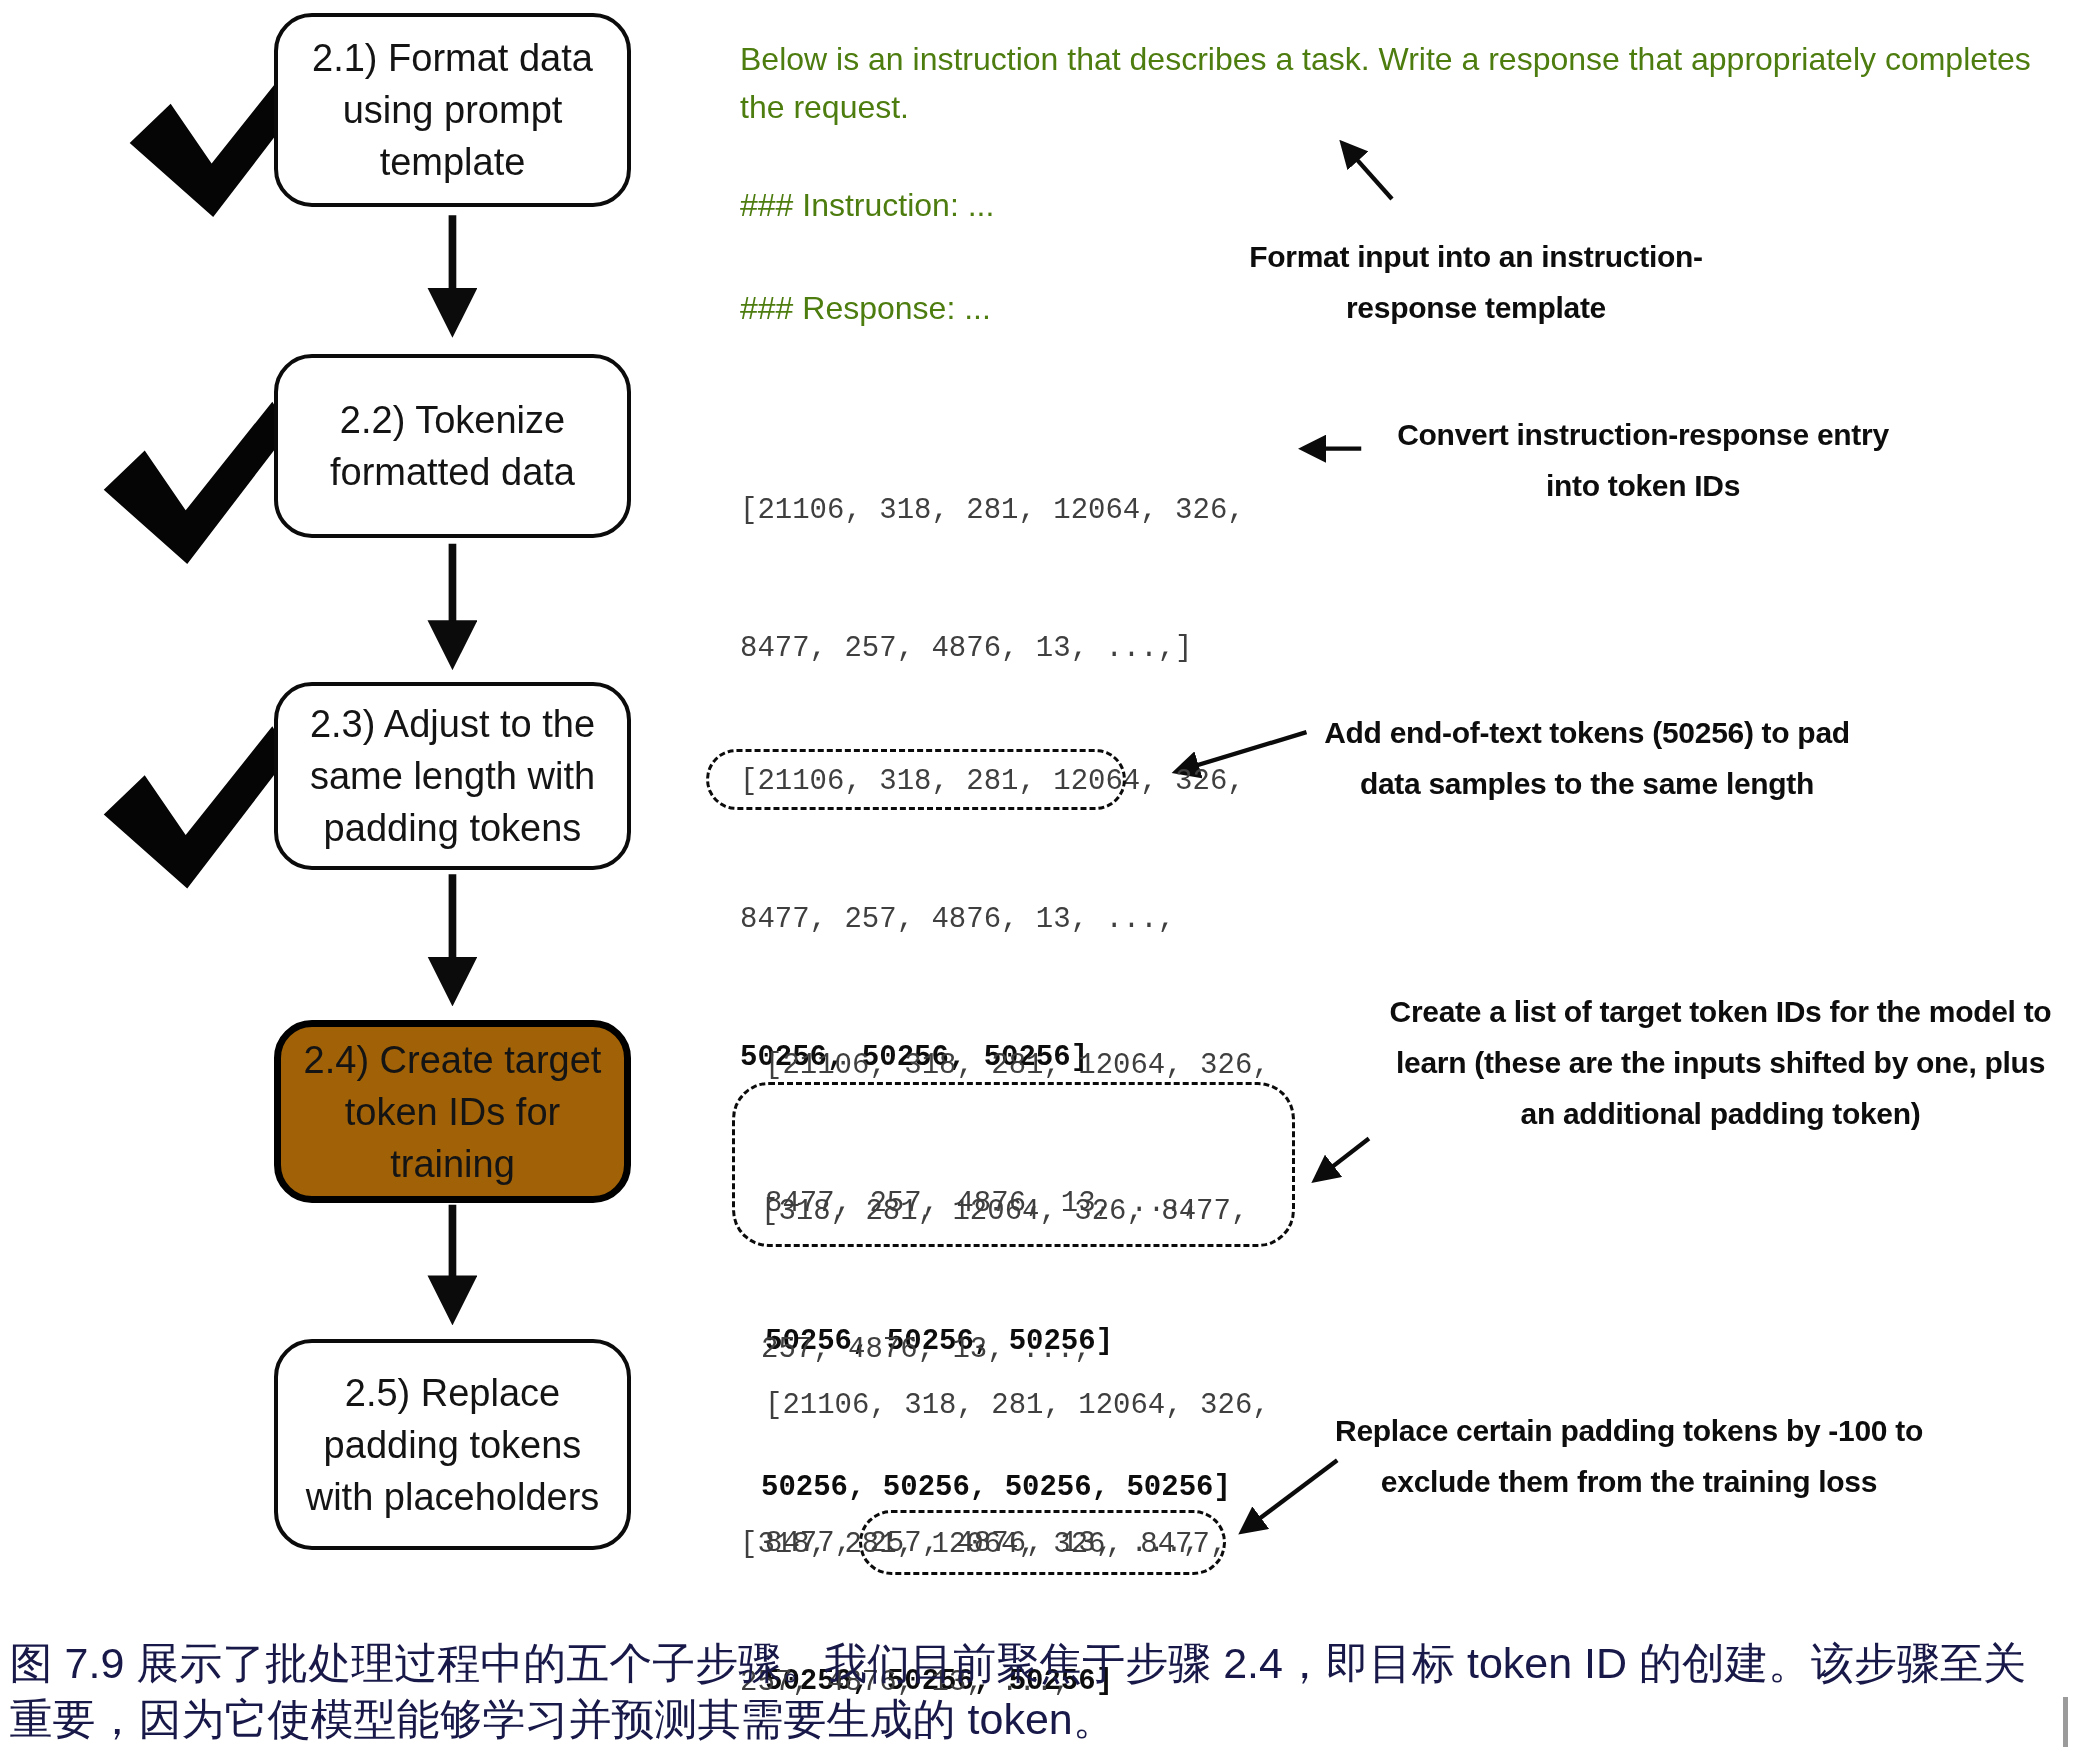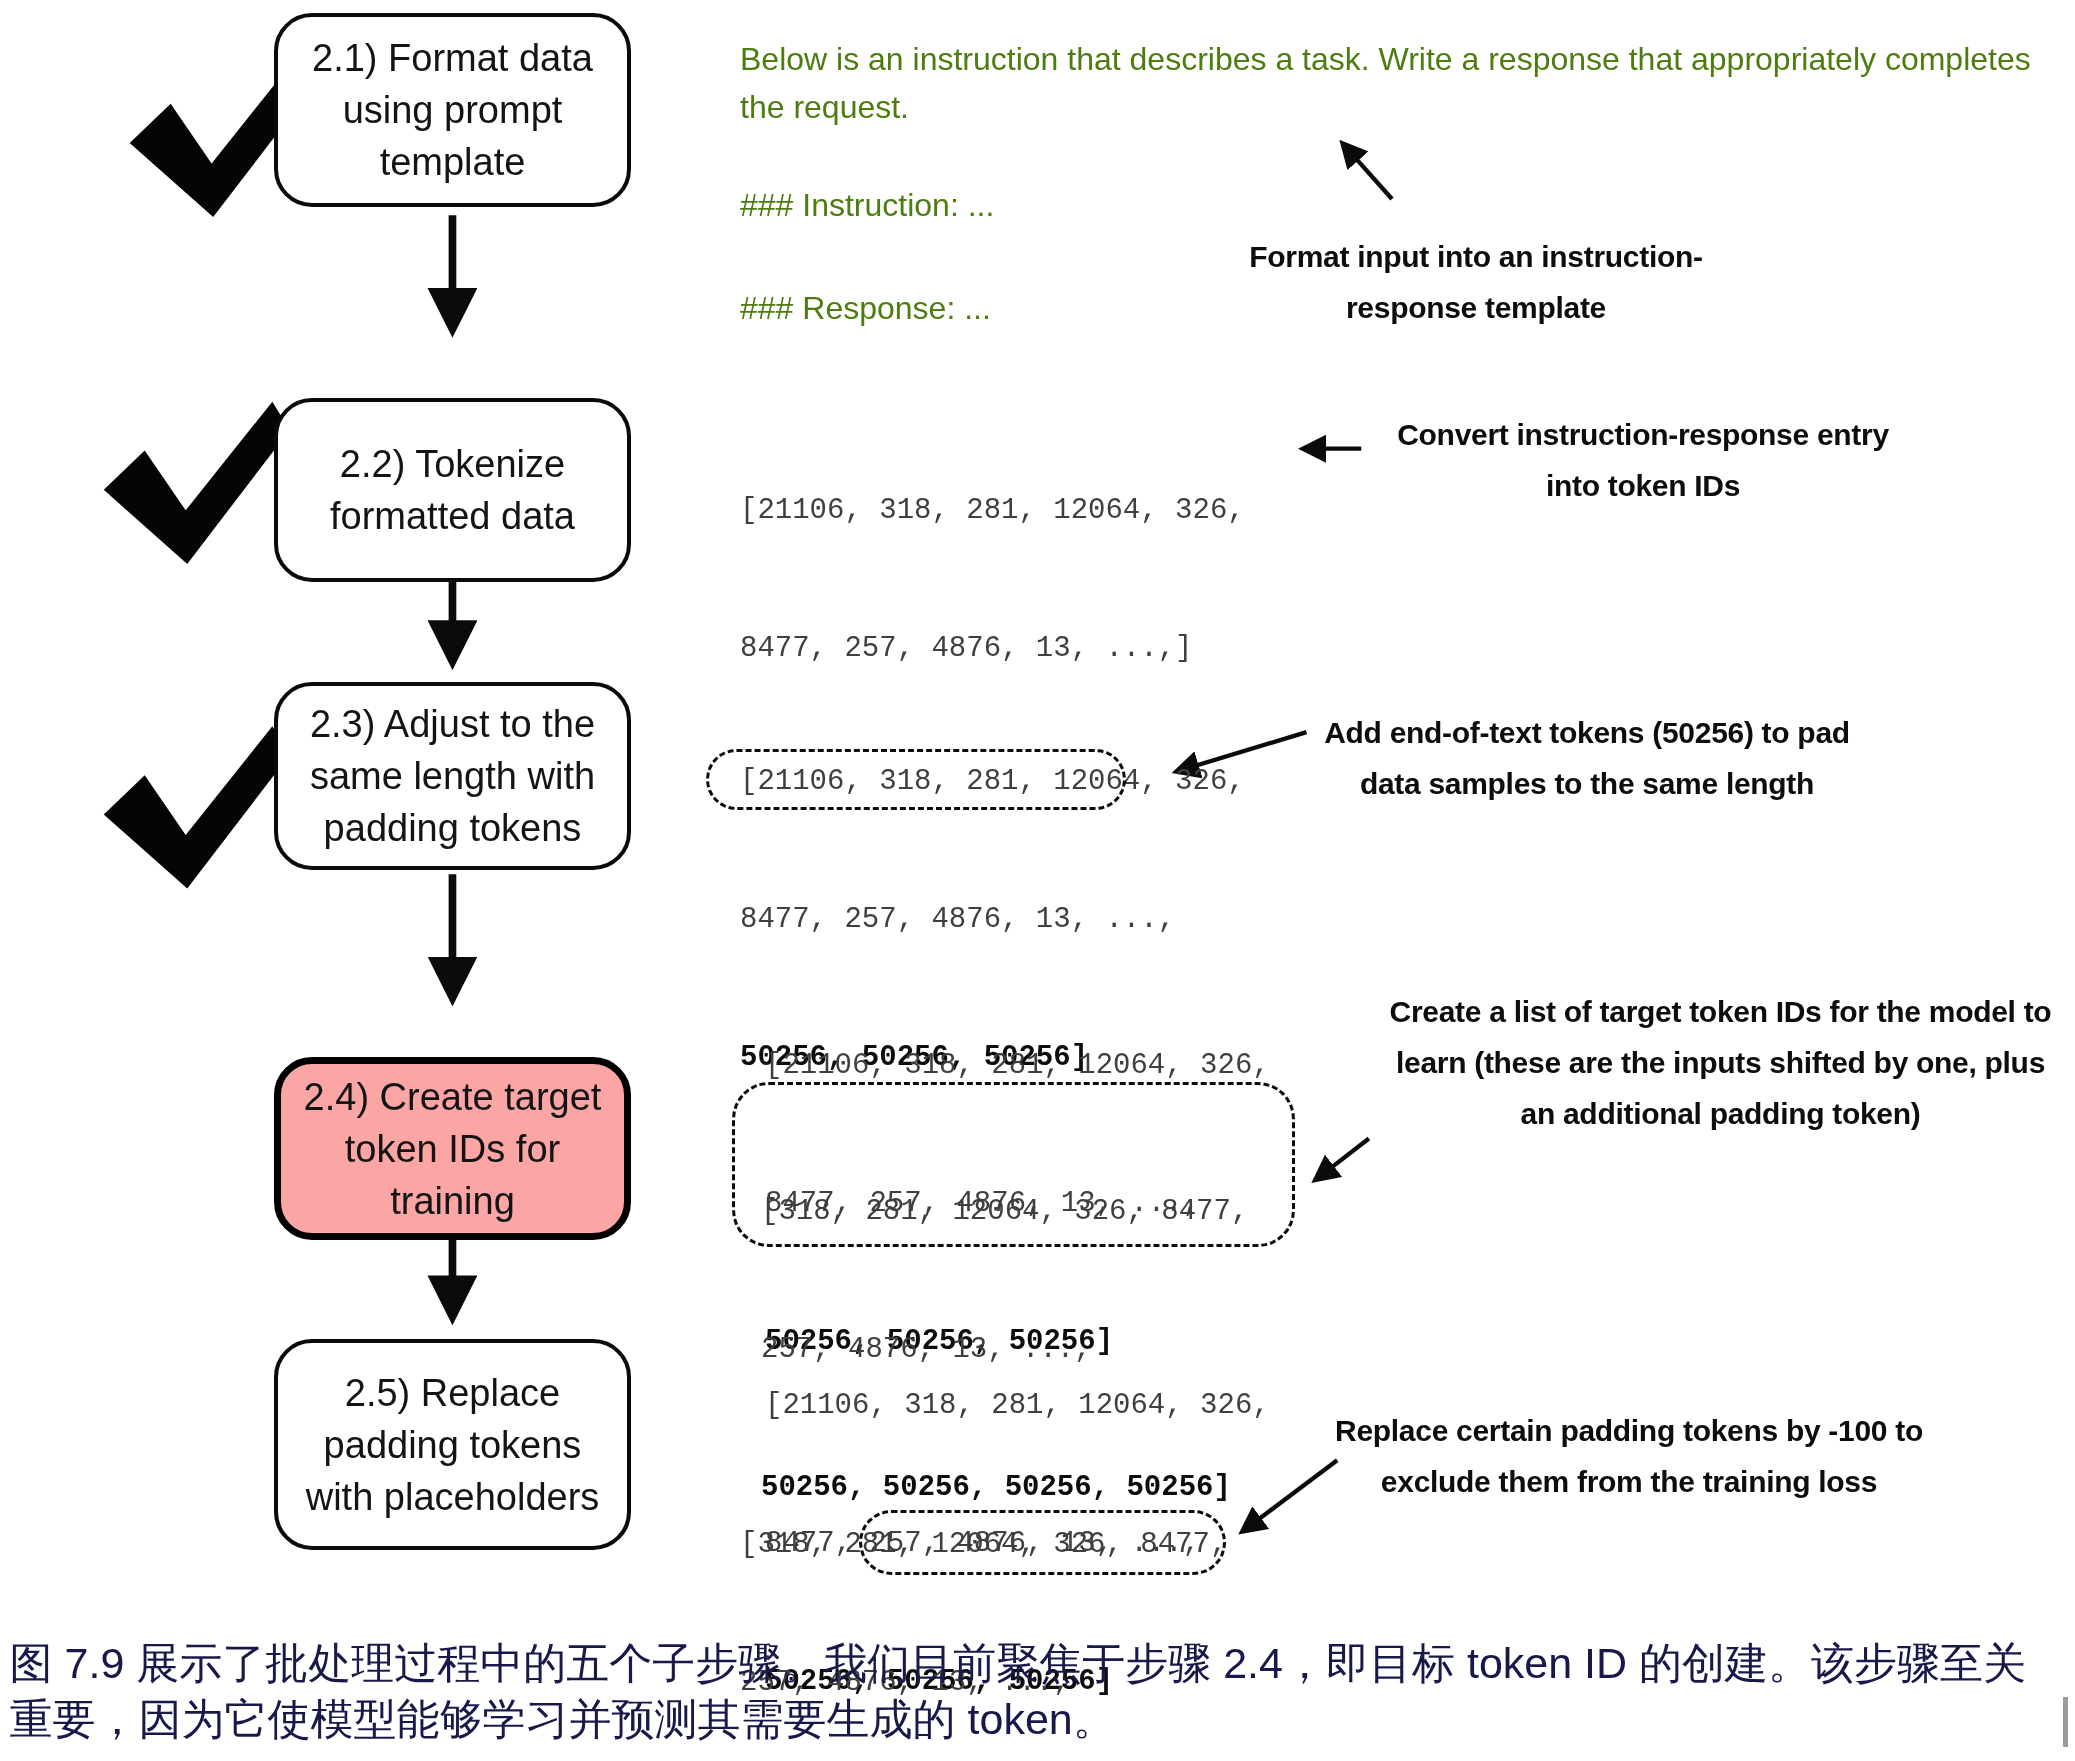--- a/index.html
+++ b/index.html
@@ -4,21 +4,21 @@
 <style>
   html,body{margin:0;padding:0;background:#ffffff;}
   .canvas{position:relative;width:2075px;height:1762px;background:#ffffff;
           font-family:"Liberation Sans",sans-serif;overflow:hidden;}
   svg.overlay{position:absolute;left:0;top:0;width:2075px;height:1762px;pointer-events:none;}
 
   .step-box{position:absolute;left:274px;width:357px;box-sizing:border-box;
             border:4.8px solid #0b0b0b;border-radius:38px;background:#ffffff;
             display:flex;align-items:center;justify-content:center;text-align:center;
             font-size:38px;line-height:52px;color:#141414;white-space:pre-line;}
-  .step-box.hl{background:#fca5a5;border-width:7.7px;border-color:#000000;margin-top:37px;}
+  .step-box.hl{background:#a16207;border-width:7.7px;border-color:#000000;}
 
   .prompt{position:absolute;font-size:32px;line-height:48px;color:#4d7c0f;}
   .tokens{position:absolute;font-family:"Liberation Mono","DejaVu Sans Mono",monospace;
           font-size:29px;line-height:46px;color:#3f3f3f;white-space:pre;}
   .tokens .bold{font-weight:700;color:#0d0d0d;}
 
   .ann{position:absolute;font-weight:700;font-size:30px;line-height:51px;color:#0d0d0d;
        text-align:center;white-space:pre-line;letter-spacing:-0.3px;}
 
   .dashed{position:absolute;box-sizing:border-box;border:3.8px dashed #0b0b0b;background:transparent;}
@@ -57,21 +57,21 @@
       <polygon points="0,112 52,62 104,138 214,0 236,36 106,206" fill="#050505"></polygon>
     </g>
     <g transform="translate(108,756) scale(0.82)">
       <polygon points="0,112 52,62 104,138 214,0 236,36 106,206" fill="#050505"></polygon>
     </g>
   </svg>
 
   <div class="step-box" style="top:13.4px;height:194px;">2.1) Format data
 using prompt
 template</div>
-  <div class="step-box" style="top:354px;height:184px;margin-top:44px;">2.2) Tokenize
+  <div class="step-box" style="top:354px;height:184px;">2.2) Tokenize
 formatted data</div>
   <div class="step-box" style="top:682px;height:188px;">2.3) Adjust to the
 same length with
 padding tokens</div>
   <div class="step-box hl" style="top:1020px;height:183px;">2.4) Create target
 token IDs for
 training</div>
   <div class="step-box" style="top:1339px;height:211px;">2.5) Replace
 padding tokens
 with placeholders</div>

